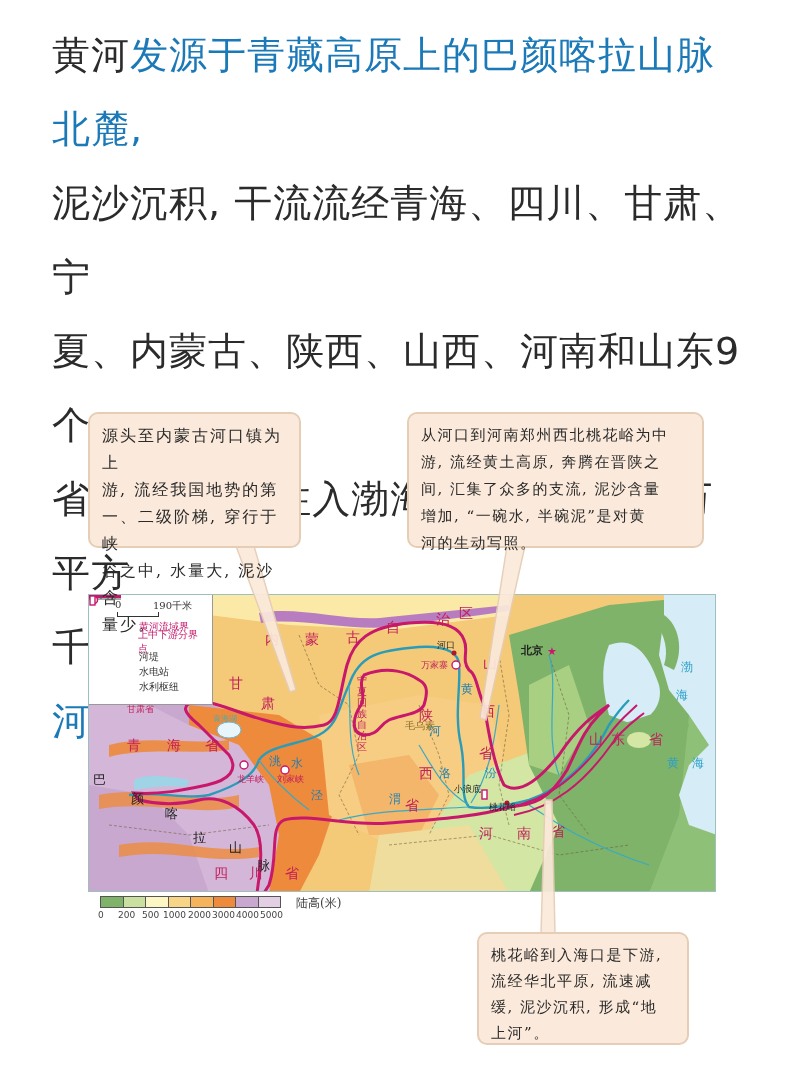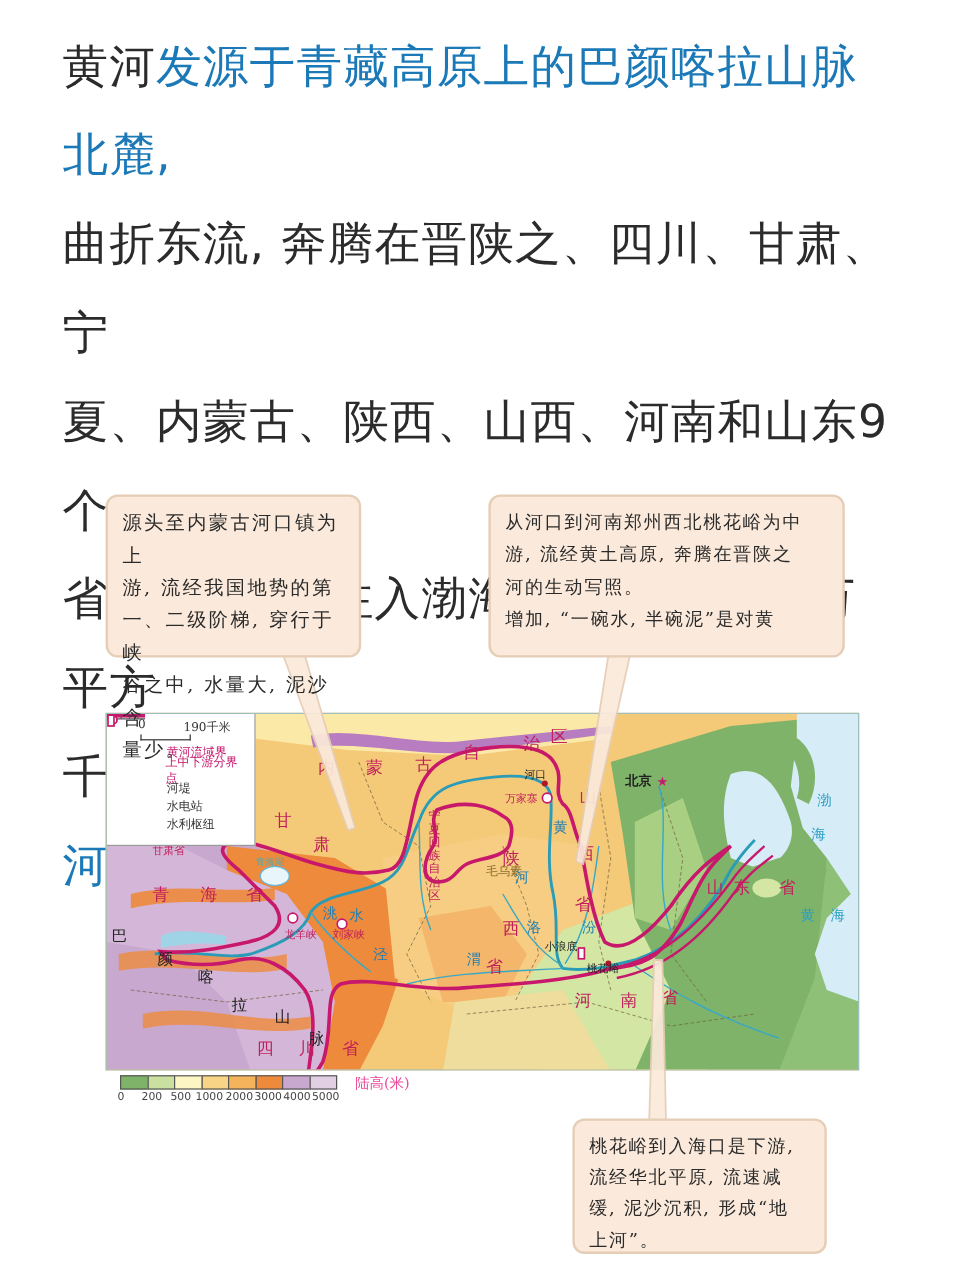--- a/index.html
+++ b/index.html
@@ -42,48 +42,49 @@
   .maplabel { position: absolute; font-size: 14px; color: #c01f5b; z-index: 2; font-family: "DejaVu Serif", serif; }
   .maplabel.small { font-size: 9px; }
   .maplabel.river { color: #1e7fb4; font-size: 12px; }
   .maplabel.black { color: #222; font-size: 11px; }
   .maplabel.sea { color: #2aa0c8; font-size: 12px; }
 
   .elev {
     position: absolute; left: 100px; top: 896px; height: 14px; display: flex; z-index: 3;
   }
   .elev .sw { width: 23.5px; height: 12px; border: 1px solid #555; margin-right: -1px; }
-  .elev-title { position: absolute; left: 296px; top: 895px; font-size: 12px; color: #ec4899; font-family: "DejaVu Serif", serif; }
+  .elev-title { position: absolute; left: 296px; top: 895px; font-size: 12px; color: #404040; font-family: "DejaVu Serif", serif; }
   .elev-ticks { position: absolute; left: 96px; top: 910px; font-size: 9px; color: #444; width: 200px; height: 12px; }
   .elev-ticks span { position: absolute; top: 0; }
 </style>
 </head>
 <body>
 
 <div class="intro">
   <div><span>黄河</span><span class="hl">发源于青藏高原上的巴颜喀拉山脉北麓,</span></div>
-  <div>曲折东流, 奔腾在晋陕之、四川、甘肃、宁</div>
+  <div>泥沙沉积, 干流流经青海、四川、甘肃、宁</div>
   <div>夏、内蒙古、陕西、山西、河南和山东9个</div>
   <div>省、自治区, 注入渤海。流域面积75万平方</div>
   <div><span>千米,</span> <span class="hl">全长5464千米, 是我国的第二长河。</span></div>
 </div>
 
 <div class="callout" style="left:88px; top:412px; width:213px; height:136px;">
   <div>源头至内蒙古河口镇为上</div>
   <div>游, 流经我国地势的第</div>
   <div>一、二级阶梯, 穿行于峡</div>
   <div>谷之中, 水量大, 泥沙含</div>
   <div>量少。</div>
 </div>
 
 <div class="callout" style="left:407px; top:412px; width:297px; height:136px; font-size:15px; letter-spacing:1.5px;">
   <div>从河口到河南郑州西北桃花峪为中</div>
   <div>游, 流经黄土高原, 奔腾在晋陕之</div>
+  <div>间, 汇集了众多的支流, 泥沙含量</div>
+  <div>增加, “一碗水, 半碗泥”是对黄</div>
   <div>河的生动写照。</div>
-  <div>增加, “一碗水, 半碗泥”是对黄</div>
 </div>
 
 <div class="callout" style="left:477px; top:932px; width:212px; height:113px; font-size:15px; letter-spacing:1.5px; line-height:26px;">
   <div>桃花峪到入海口是下游,</div>
   <div>流经华北平原, 流速减</div>
   <div>缓, 泥沙沉积, 形成“地</div>
   <div>上河”。</div>
 </div>
 
 <svg class="pointer" width="800" height="1067" style="left:0;top:0;pointer-events:none;">

